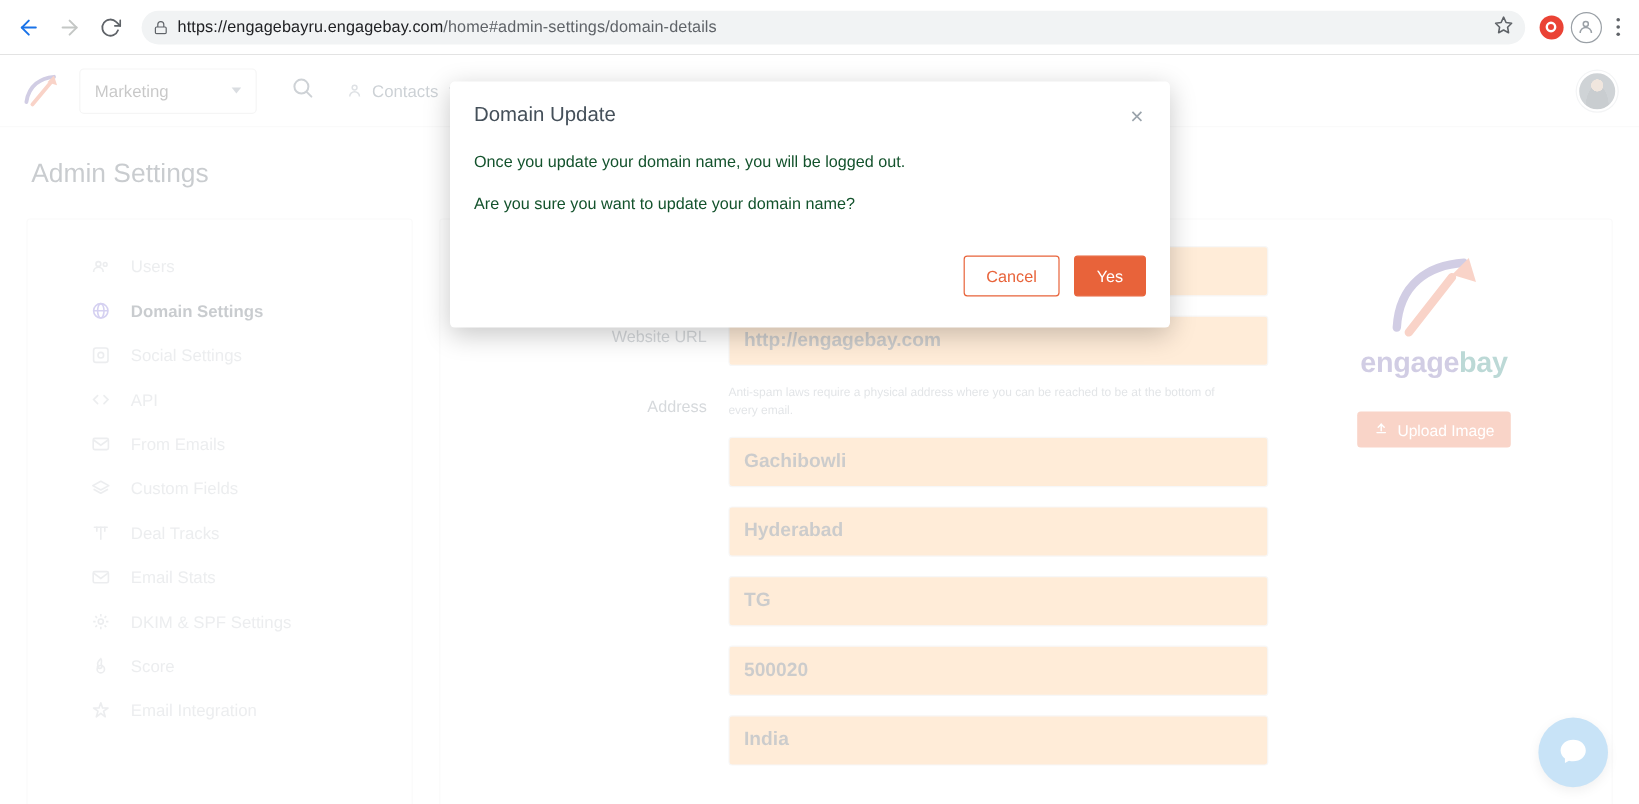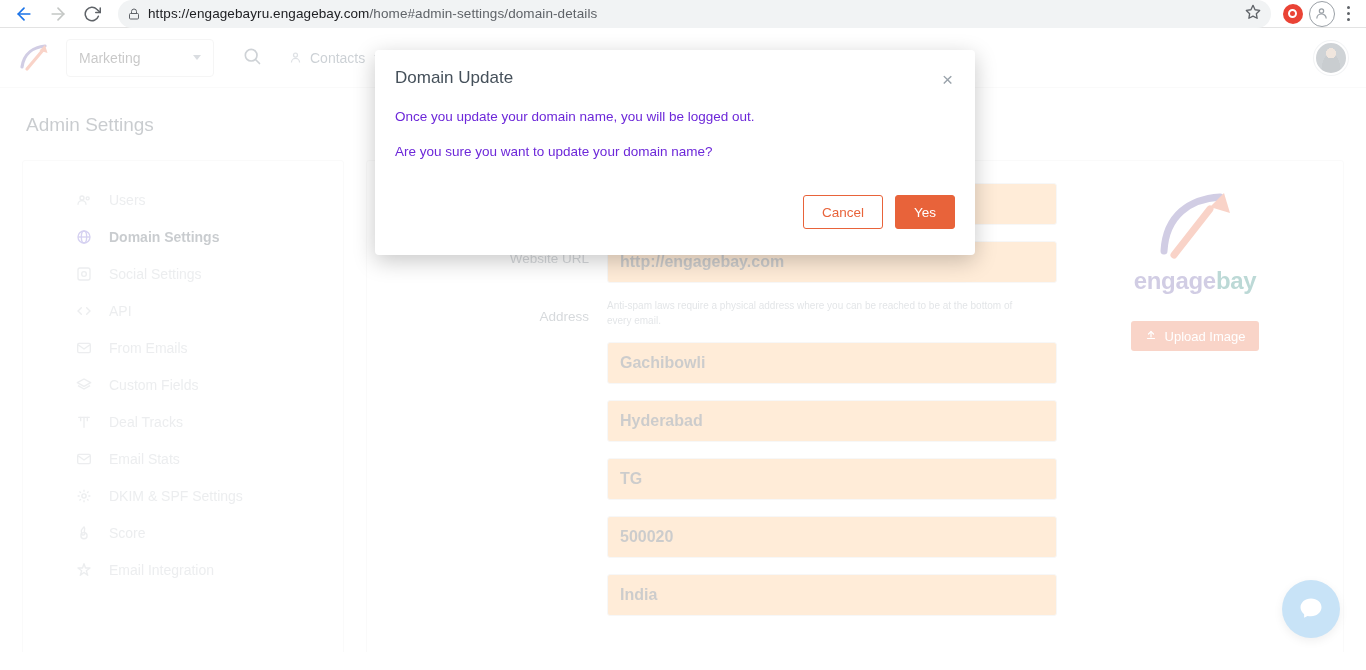--- a/index.html
+++ b/index.html
@@ -6,21 +6,21 @@
   html, body {
     margin: 0; padding: 0;
     width: 1366px; height: 670px;
     overflow: hidden;
     font-family: "Liberation Sans", sans-serif;
     background: #ffffff;
   }
 
   
   .browser-bar {
-    height: 28px;
+    height: 46px;
     background: #ffffff;
     display: flex;
     align-items: center;
     padding: 0 10px;
     gap: 6px;
     border-bottom: 1px solid #e3e3e3;
   }
   .nav-btn {
     width: 28px; height: 28px;
     display: flex; align-items: center; justify-content: center;
@@ -109,21 +109,21 @@
     width: 34px; height: 34px; border-radius: 50%;
     background: #53616e;
     background-image: radial-gradient(circle at 50% 34%, #c9a48a 0 20%, transparent 21%), radial-gradient(ellipse at 50% 95%, #3f4b57 0 45%, transparent 46%);
     border: 2px solid #ffffff;
     box-shadow: 0 0 0 1px #d2d6da;
     flex: none;
   }
 
   
   .admin-title {
-    font-size: 19px;
+    font-size: 22px;
     color: #3f4a55;
     padding: 26px 0 0 26px;
     font-weight: 400;
   }
 
   .content-row {
     display: flex;
     padding: 24px 22px 0 22px;
     gap: 22px;
   }
@@ -252,21 +252,21 @@
   }
   .modal-title { font-size: 17px; color: #45505a; font-weight: 400; }
   .modal-close {
     margin-left: auto;
     font-size: 19px;
     color: #9aa3ab;
     line-height: 1;
     padding: 2px 2px;
   }
   .modal-body { padding: 18px 20px 8px 20px; }
-  .modal-line { font-size: 13.5px; color: #6d28d9; margin-bottom: 20px; }
+  .modal-line { font-size: 13.5px; color: #14532d; margin-bottom: 20px; }
   .modal-footer {
     display: flex;
     justify-content: flex-end;
     gap: 12px;
     padding: 8px 20px 26px 20px;
   }
   .btn {
     height: 34px;
     border-radius: 3px;
     font-size: 13.5px;

